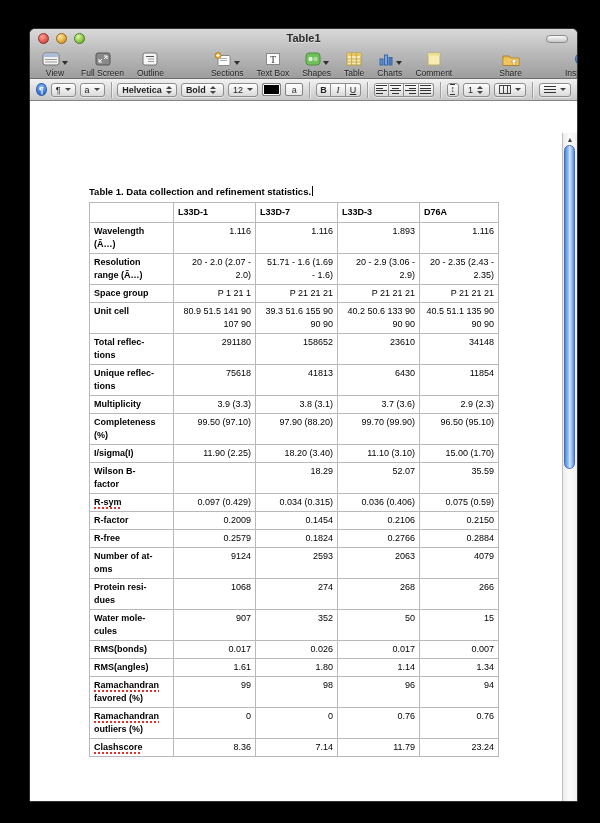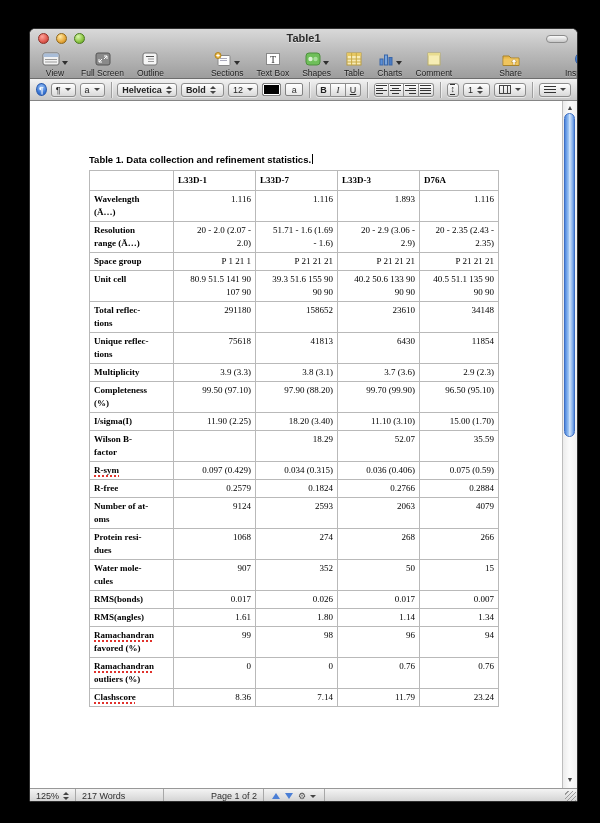--- a/index.html
+++ b/index.html
@@ -57,25 +57,25 @@
   .al.just i { width:11px; }
   .seg { display:flex; } .seg .fb-btn { border-radius:0; border-left:none; }
   .seg .fb-btn:first-child { border-radius:3px 0 0 3px; border-left:1px solid #8d8d8d; }
   .seg .fb-btn:last-child { border-radius:0 3px 3px 0; }
   .lsp-icon { font-size:9px; color:#333; border-top:1px solid #333; border-bottom:1px solid #333; line-height:9px; }
   .cols-icon { width:12px; height:9px; border:1px solid #444; display:flex; }
   .cols-icon i { flex:1; border-right:1px solid #444; } .cols-icon i:last-child{ border-right:none; }
   .list-icon { display:flex; flex-direction:column; gap:2px; }
   .list-icon i { display:block; width:12px; height:1px; background:#333; position:relative; }
   
-  .content { position:relative; height:687px; background:#fff; overflow:hidden; }
+  .content { position:relative; height:687px; background:#fff; overflow:hidden;margin-top:32px; }
   .page { position:absolute; left:0; top:0; width:534px; height:687px; background:#fff; padding:53px 0 0 59px; }
   .caption { font-size:9.5px; font-weight:bold; color:#000; margin-bottom:5px; }
   .cursor { display:inline-block; width:1px; height:10px; background:#000; vertical-align:-1px; margin-left:1px; }
-  table.stats { border-collapse:collapse; width:409px; table-layout:fixed;font-family:Liberation Serif, serif; }
+  table.stats { border-collapse:collapse; width:409px; table-layout:fixed; }
   table.stats th, table.stats td { border:1px solid #b9b9b9; font-size:9px; line-height:13px;
       padding:2px 4px; vertical-align:top; color:#000; }
   table.stats th { font-weight:bold; text-align:left; white-space:pre-line; }
   table.stats thead th { height:20px; vertical-align:middle; }
   table.stats td { text-align:right; white-space:pre-line; font-weight:normal; }
   .miss { text-decoration:underline; text-decoration-style:dotted; text-decoration-color:#e0312b; text-decoration-thickness:2px; text-underline-offset:2px; }
   
   .vscroll { position:absolute; right:0; top:0; width:15px; height:687px;
              background:linear-gradient(to right,#ececec,#fbfbfb 45%,#f1f1f1); border-left:1px solid #bdbdbd; }
   .sb-arrow { position:absolute; left:0; width:14px; height:12px; text-align:center; font-size:7px; color:#444; line-height:12px; }
@@ -435,20 +435,27 @@
               <td>35.59</td>
             </tr>
             <tr>
               <th><span class="miss">R-sym</span></th>
               <td>0.097 (0.429)</td>
               <td>0.034 (0.315)</td>
               <td>0.036 (0.406)</td>
               <td>0.075 (0.59)</td>
             </tr>
             <tr>
+              <th><span>R-factor</span></th>
+              <td>0.2009</td>
+              <td>0.1454</td>
+              <td>0.2106</td>
+              <td>0.2150</td>
+            </tr>
+            <tr>
               <th><span>R-free</span></th>
               <td>0.2579</td>
               <td>0.1824</td>
               <td>0.2766</td>
               <td>0.2884</td>
             </tr>
             <tr>
               <th><span>Number of at-</span>
 oms</th>
               <td>9124</td>

